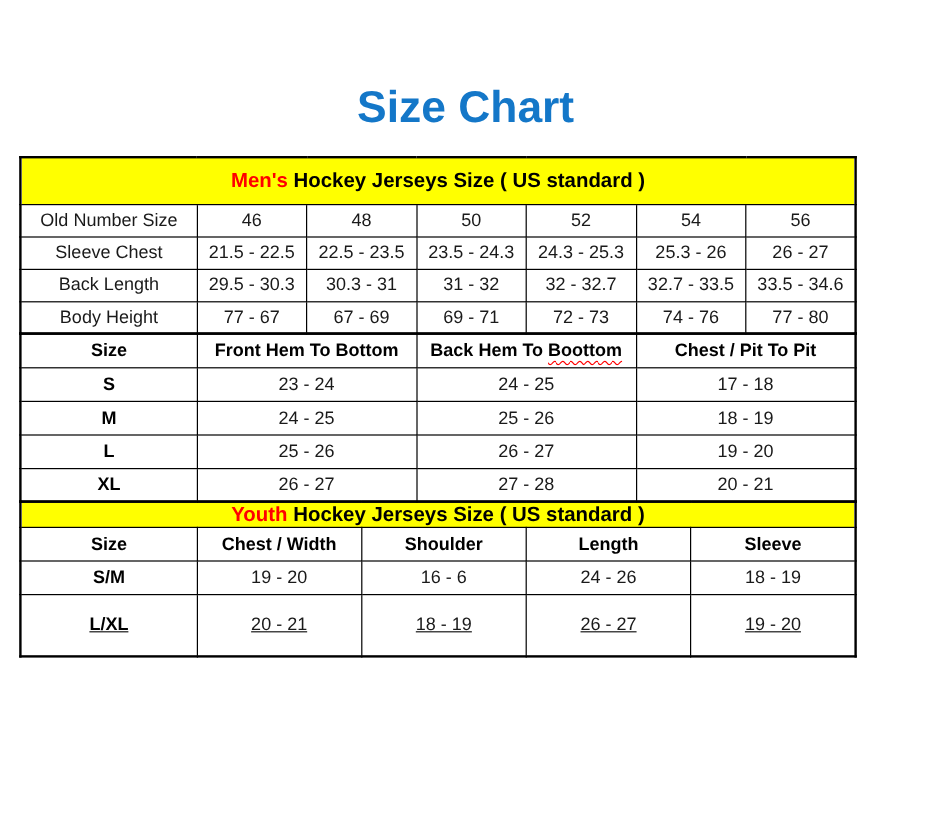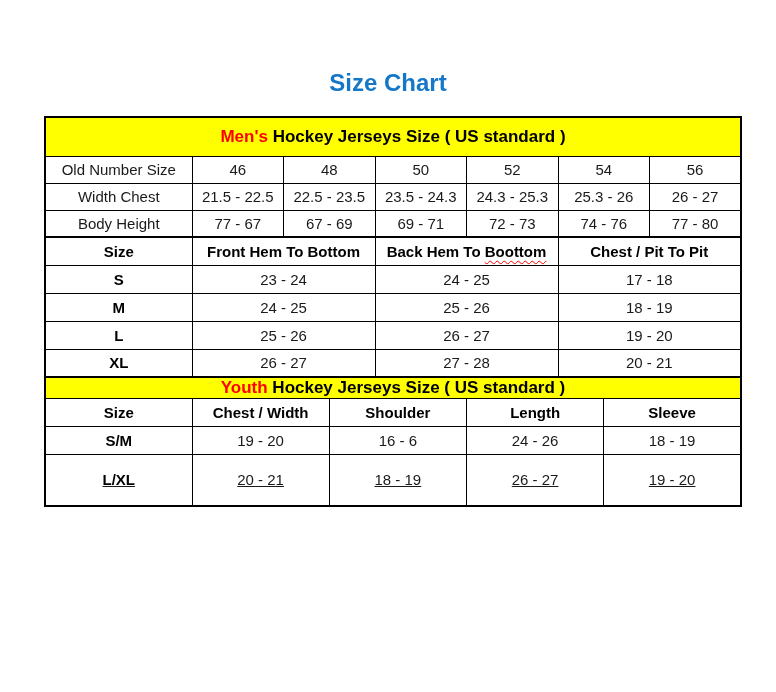--- a/index.html
+++ b/index.html
@@ -9,24 +9,24 @@
   }
   *{box-sizing:border-box;}
   html,body{margin:0;padding:0;}
   body{
     width:776px;height:692px;background:#ffffff;overflow:hidden;
     font-family:"Liberation Sans", sans-serif;color:#1a1a1a;
   }
   .page-title{
     margin:0 0 19px 0;padding-top:69px;
     text-align:center;
-    font-size:24px;font-weight:700;color:var(--title-blue);
+    font-size:37px;font-weight:700;color:var(--title-blue);
   }
   table.size-table{
-    width:698px;margin-left:44px;margin-top:-2px;
+    width:698px;margin-left:16px;margin-top:-2px;
     border-collapse:collapse;table-layout:fixed;
     border:2px solid #000;
   }
   table.size-table:first-of-type{margin-top:0;}
   th,td{
     border:1px solid #000;
     text-align:center;vertical-align:middle;
     font-size:15px;padding:0 2px;
     overflow:hidden;white-space:nowrap;
   }
@@ -80,27 +80,36 @@
     <tr class="men-row">
       <td>Old Number Size</td>
       <td>46</td>
       <td>48</td>
       <td>50</td>
       <td>52</td>
       <td>54</td>
       <td>56</td>
     </tr>
     <tr class="men-row">
-      <td>Width Chest</td>
+      <td>Sleeve Chest</td>
       <td>21.5 - 22.5</td>
       <td>22.5 - 23.5</td>
       <td>23.5 - 24.3</td>
       <td>24.3 - 25.3</td>
       <td>25.3 - 26</td>
       <td>26 - 27</td>
+    </tr>
+    <tr class="men-row">
+      <td>Back Length</td>
+      <td>29.5 - 30.3</td>
+      <td>30.3 - 31</td>
+      <td>31 - 32</td>
+      <td>32 - 32.7</td>
+      <td>32.7 - 33.5</td>
+      <td>33.5 - 34.6</td>
     </tr>
     <tr class="men-row">
       <td>Body Height</td>
       <td>77 - 67</td>
       <td>67 - 69</td>
       <td>69 - 71</td>
       <td>72 - 73</td>
       <td>74 - 76</td>
       <td>77 - 80</td>
     </tr>

